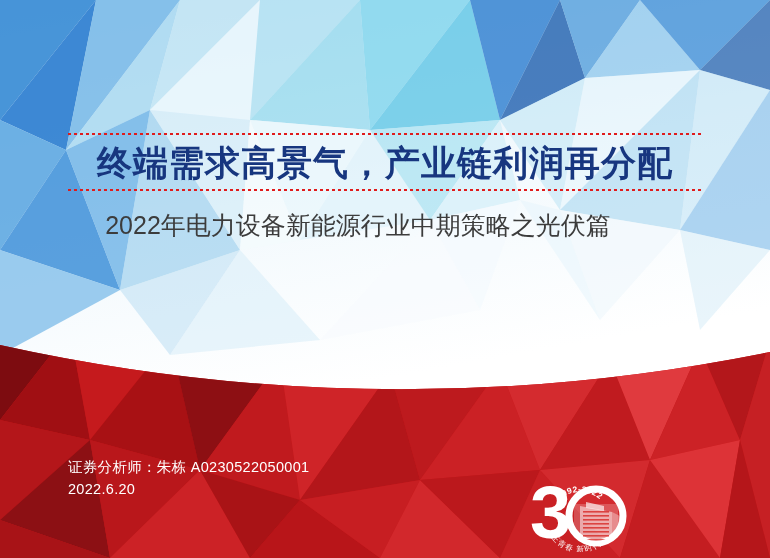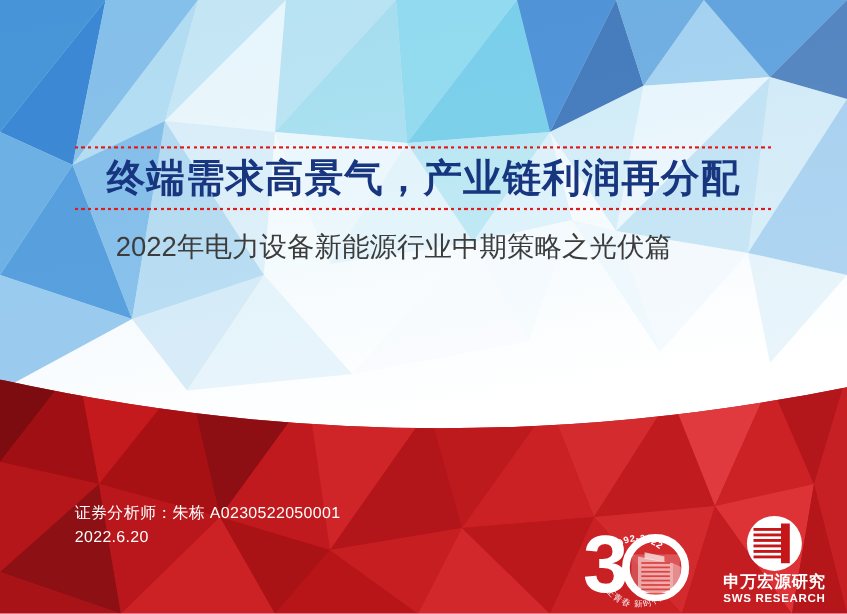--- a/index.html
+++ b/index.html
@@ -256,35 +256,15 @@
         <text font-family="'Liberation Sans', sans-serif" font-size="8.5" font-weight="bold" fill="#ffffff" letter-spacing="0.4">
           <textPath href="#yearArc" startOffset="26%">1992-2022</textPath>
         </text>
 
         <text font-family="'Liberation Sans', sans-serif" font-size="8" fill="#ffffff" opacity="0.92" letter-spacing="1">
           <textPath href="#sloganArc" startOffset="20%">正青春 新时代</textPath>
         </text>
       </svg>
     </div>
 
-    <div id="logo-sws">
-      <svg class="logo-svg" viewBox="0 0 104 86" preserveAspectRatio="xMidYMid meet">
-
-        <circle cx="52" cy="28" r="25" fill="#ffffff"></circle>
-        <g fill="#c5171a">
-          <rect x="33" y="14" width="25" height="2.6"></rect>
-          <rect x="33" y="19" width="25" height="2.6"></rect>
-          <rect x="33" y="24" width="25" height="2.6"></rect>
-          <rect x="33" y="29" width="25" height="2.6"></rect>
-          <rect x="33" y="34" width="25" height="2.6"></rect>
-          <rect x="33" y="39" width="25" height="2.6"></rect>
-        </g>
-        <path d="M58 10 L66 10 L66 46 L58 46 Z" fill="#c5171a"></path>
-        <path d="M58 10 Q70 10 70 24 Q70 40 58 46 Z" fill="#c5171a" opacity="0.0"></path>
-
-        <text x="52" y="68" text-anchor="middle" font-family="'Liberation Sans', sans-serif" font-size="15" font-weight="bold" fill="#ffffff" letter-spacing="0.5">申万宏源研究</text>
-
-        <text x="52" y="81" text-anchor="middle" font-family="'Liberation Sans', sans-serif" font-size="10.5" font-weight="bold" fill="#ffffff" letter-spacing="0.6">SWS RESEARCH</text>
-      </svg>
-    </div>
   </div>
 
 </div>
 
 </body></html>

